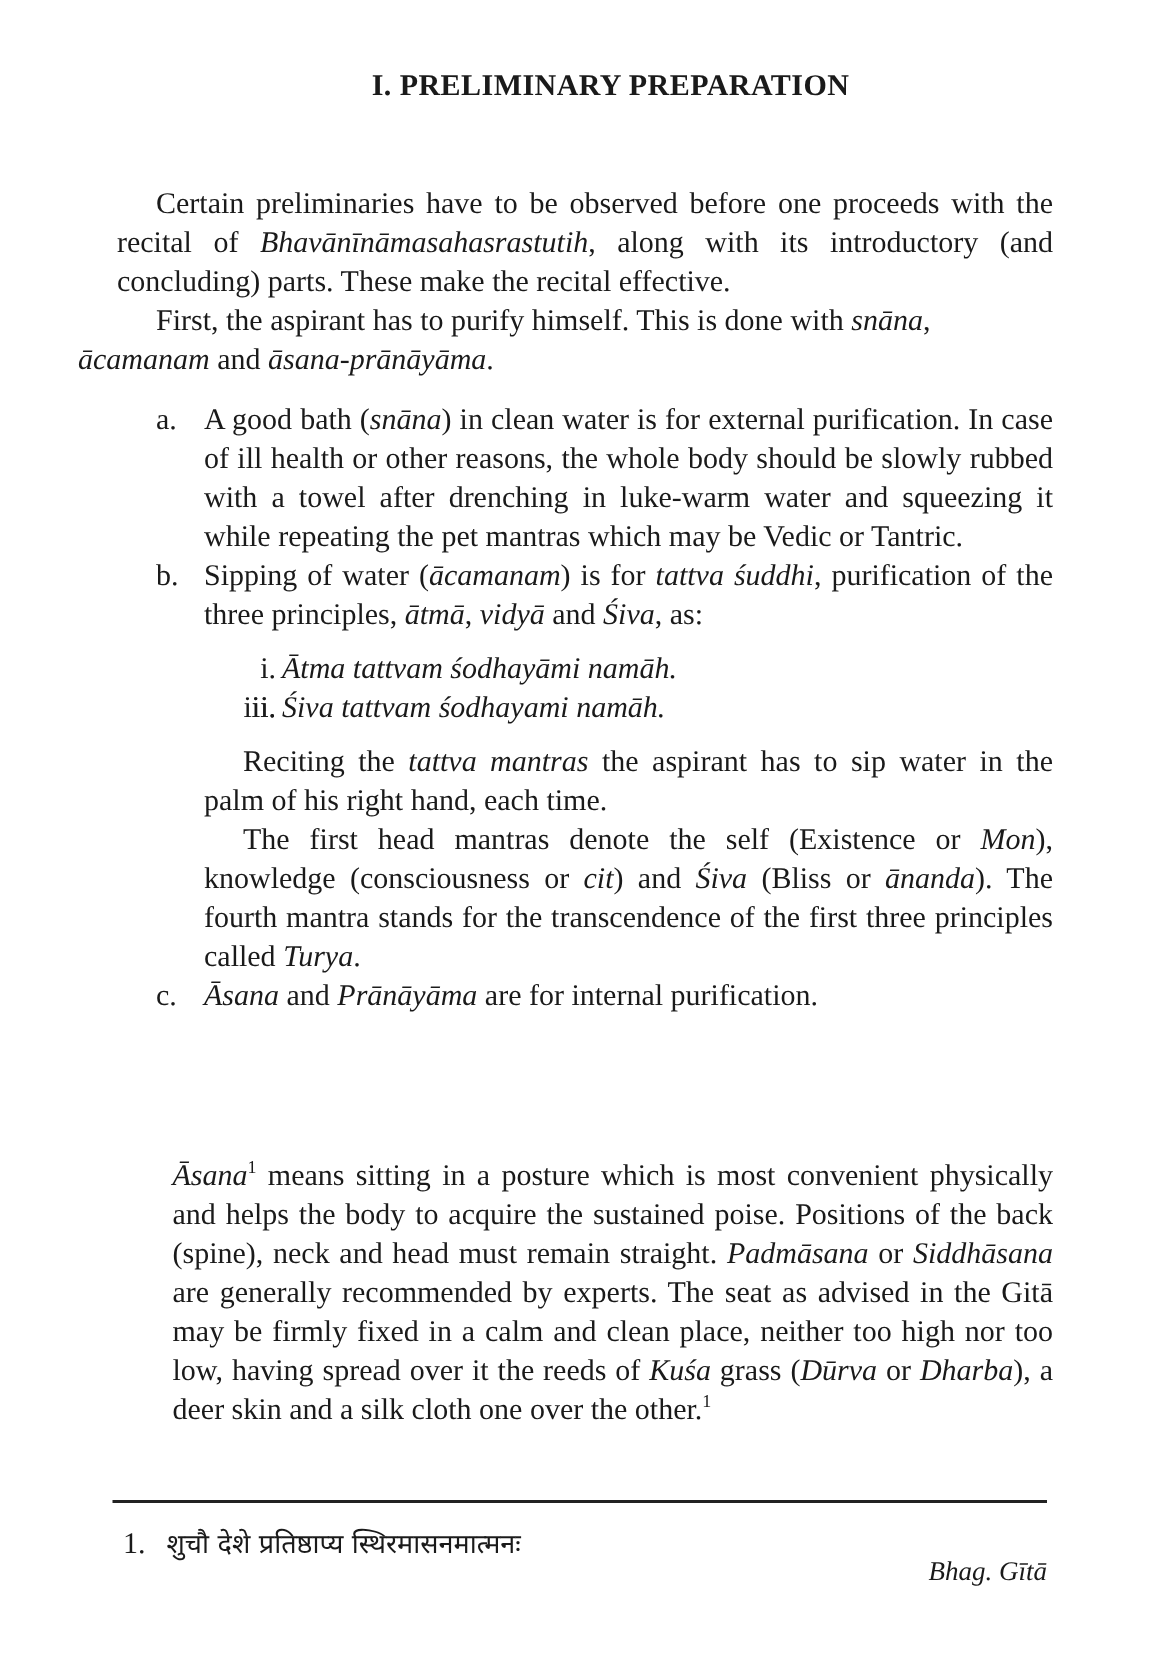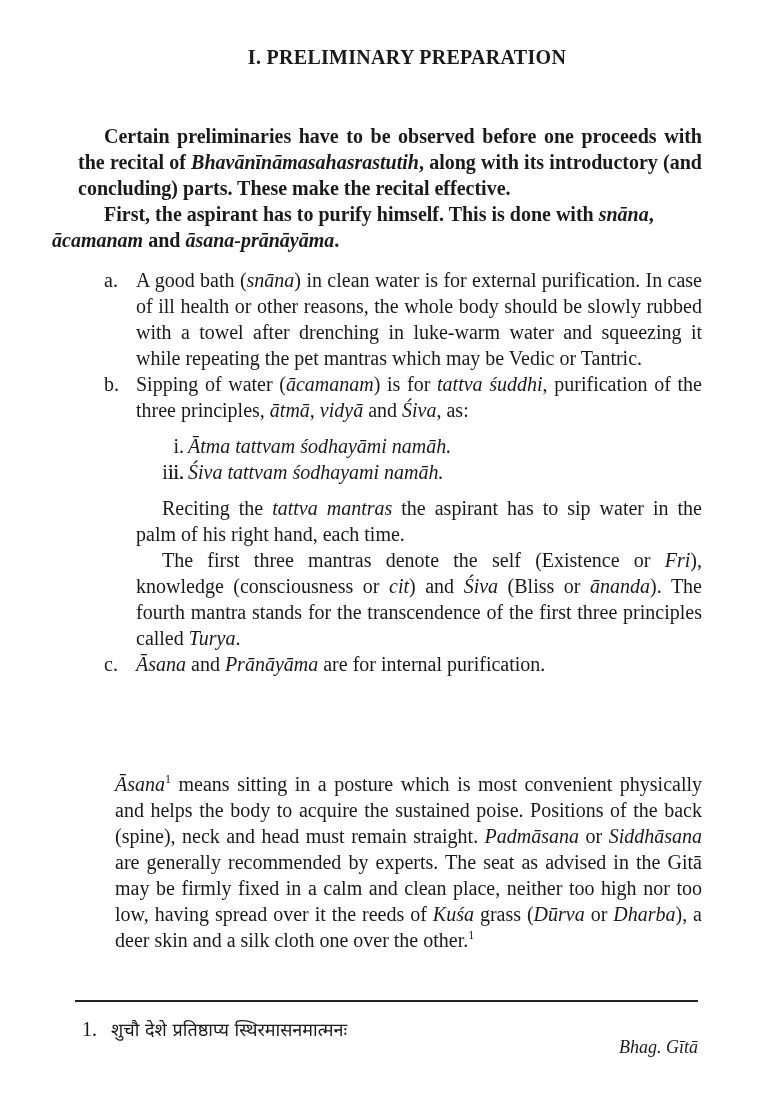--- a/index.html
+++ b/index.html
@@ -10,21 +10,21 @@
   }
   .page { position: absolute; left: 0; top: 0; width: 780px; height: 1108px; }
   .title {
     position: absolute; top: 46px; left: 0; width: 780px; text-align: center;
     font-weight: bold; font-size: 20px; letter-spacing: 0.3px; padding-left: 17px;
   }
   .body-block {
     position: absolute; left: 78px; width: 624px;
     font-size: 20px; line-height: 26px; text-align: justify;
   }
-  .intro { top: 123px; font-weight: bold; }
+  .intro { top: 123px; }
   .para { margin: 0; text-indent: 26px; }
   .list { position: absolute; left: 104px; width: 598px; top: 267px; font-size: 20px; line-height: 26px; }
   .item { position: relative; padding-left: 32px; margin: 0; text-align: justify; }
   .item .marker { position: absolute; left: 0; top: 0; }
   .sublist { margin: 10px 0 10px 0; padding-left: 0; }
   .subitem { position: relative; padding-left: 52px; font-style: italic; margin: 0; }
   .subitem .roman { position: absolute; left: 0; width: 48px; text-align: right; font-style: normal; }
   .subpara { margin: 0; text-indent: 26px; text-align: justify; }
   .asana-block { top: 771px; left: 115px; width: 587px; }
   .asana-block .para { text-indent: 0; }
@@ -65,21 +65,21 @@
       <span class="marker">b.</span>
       <span>Sipping of water (</span><i>ācamanam</i><span>) is for </span><i>tattva śuddhi</i><span>, purification of the three principles, </span><i>ātmā</i><span>, </span><i>vidyā</i><span> and </span><i>Śiva</i><span>, as:</span>
 
       <div class="sublist">
         <div class="subitem"><span class="roman">i.</span><span>Ātma tattvam śodhayāmi namāh.</span></div>
         <div class="subitem"><span class="roman">ii.</span></div>
         <div class="subitem"><span class="roman">iii.</span><span>Śiva tattvam śodhayami namāh.</span></div>
       </div>
 
       <p class="subpara"><span>Reciting the </span><i>tattva mantras</i><span> the aspirant has to sip water in the palm of his right hand, each time.</span></p>
-      <p class="subpara"><span>The first three mantras denote the self (Existence or </span><i>Fri</i><span>), knowledge (consciousness or </span><i>cit</i><span>) and </span><i>Śiva</i><span> (Bliss or </span><i>ānanda</i><span>). The fourth mantra stands for the transcendence of the first three principles called </span><i>Turya</i><span>.</span></p>
+      <p class="subpara"><span>The first head mantras denote the self (Existence or </span><i>Mon</i><span>), knowledge (consciousness or </span><i>cit</i><span>) and </span><i>Śiva</i><span> (Bliss or </span><i>ānanda</i><span>). The fourth mantra stands for the transcendence of the first three principles called </span><i>Turya</i><span>.</span></p>
     </div>
 
     <div class="item">
       <span class="marker">c.</span>
       <i>Āsana</i><span> and </span><i>Prānāyāma</i><span> are for internal purification.</span>
     </div>
   </div>
 
   <div class="body-block asana-block">
     <p class="para"><i>Āsana</i><sup>1</sup><span> means sitting in a posture which is most convenient physically and helps the body to acquire the sustained poise. Positions of the back (spine), neck and head must remain straight. </span><i>Padmāsana</i><span> or </span><i>Siddhāsana</i><span> are generally recommended by experts. The seat as advised in the Gitā may be firmly fixed in a calm and clean place, neither too high nor too low, having spread over it the reeds of </span><i>Kuśa</i><span> grass (</span><i>Dūrva</i><span> or </span><i>Dharba</i><span>), a deer skin and a silk cloth one over the other.</span><sup>1</sup></p>

